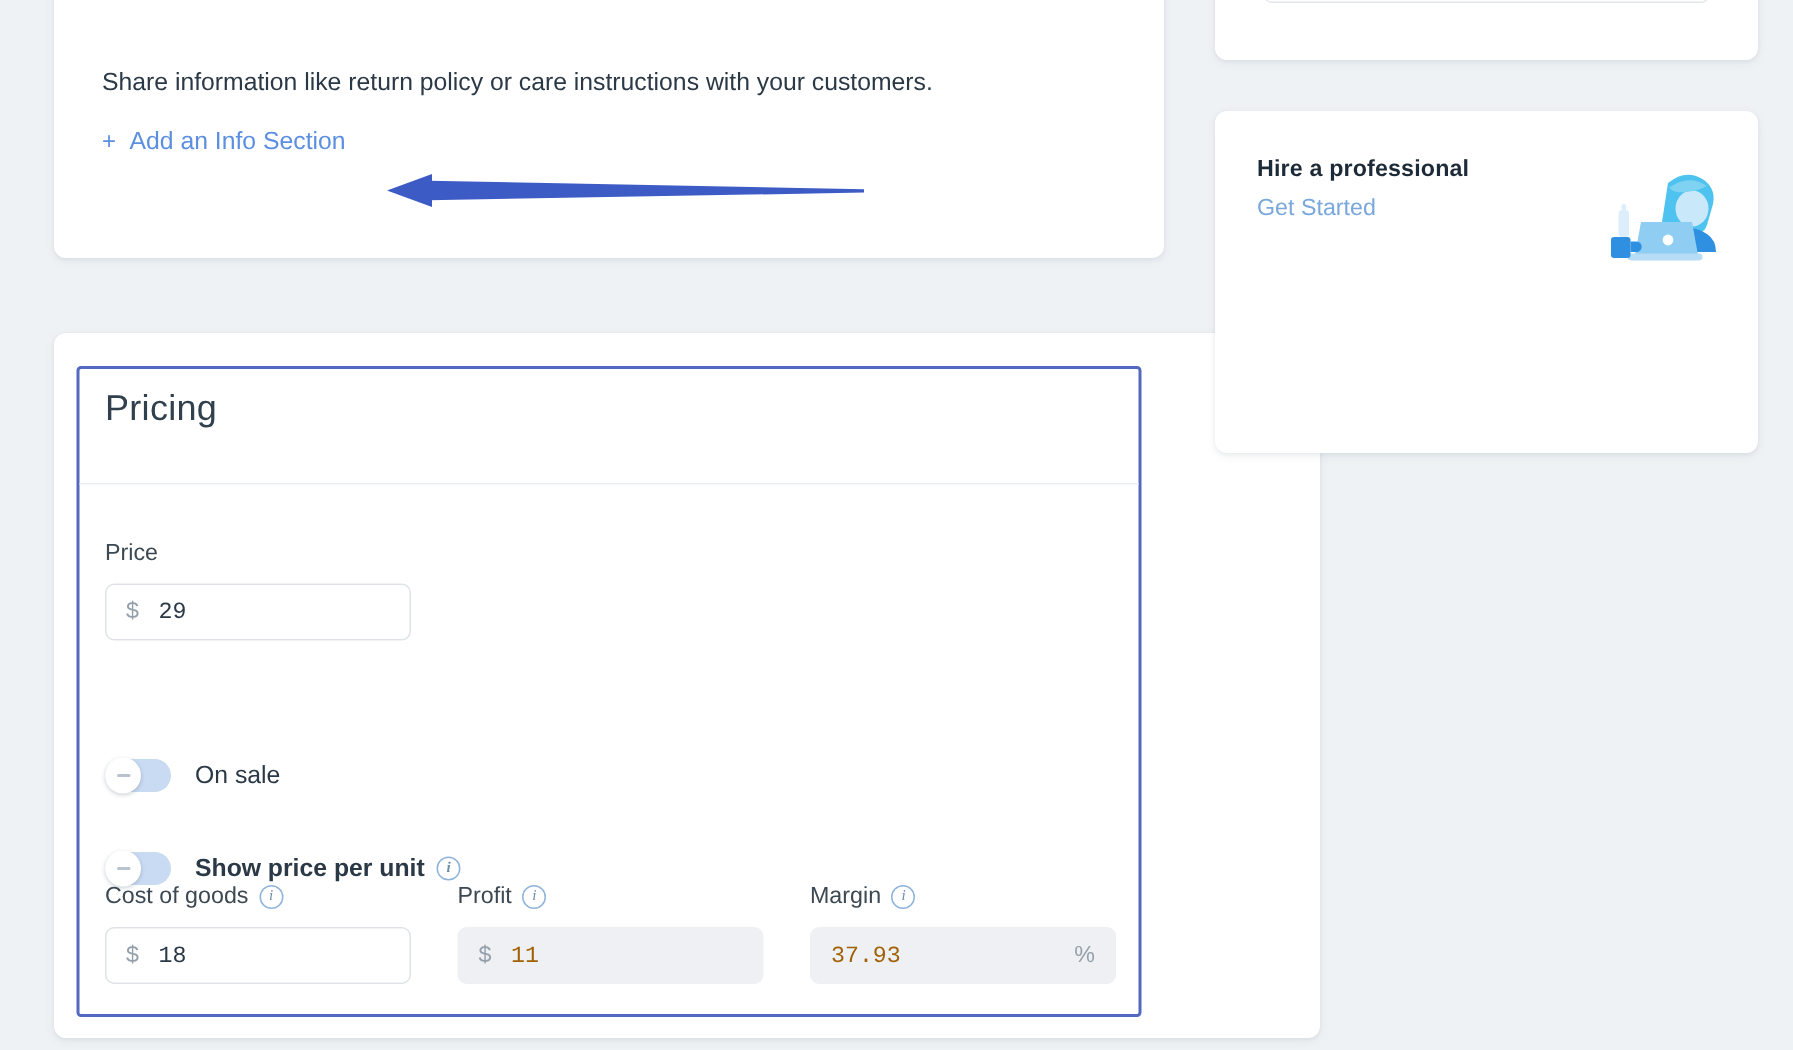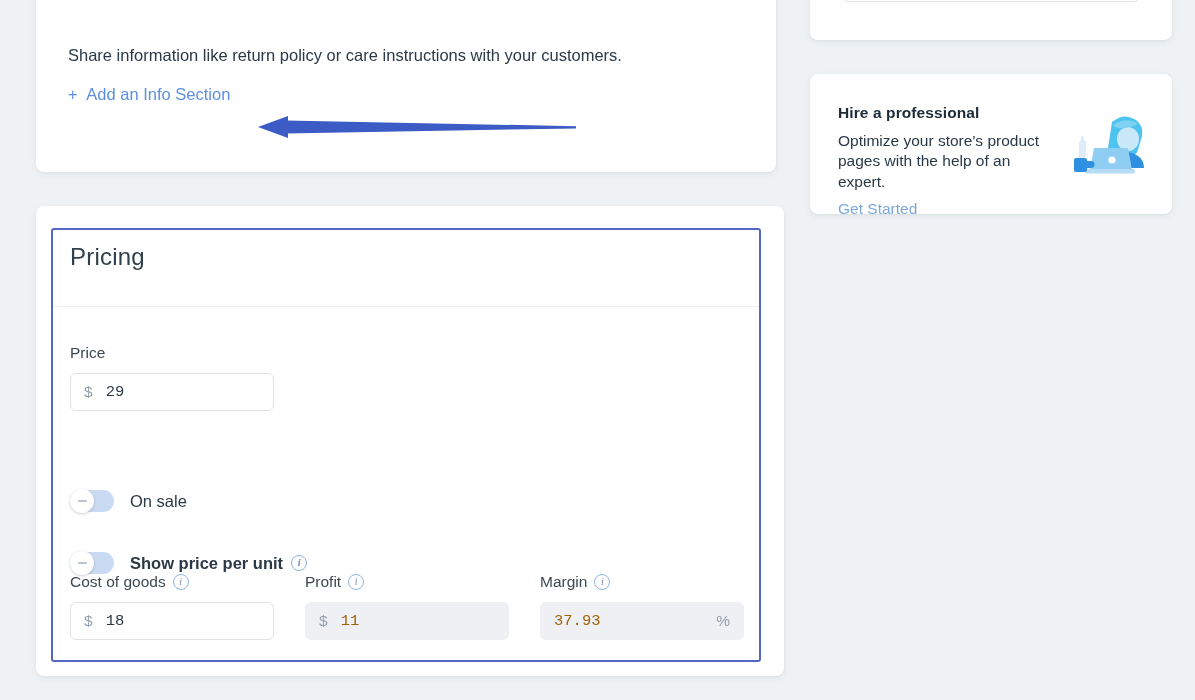--- a/index.html
+++ b/index.html
@@ -66,22 +66,22 @@
     left: 258px;
     top: 112px;
     width: 320px;
     height: 30px;
     pointer-events: none;
   }
 
   
   #card-pricing {
     left: 36px;
-    top: 206px;
-    width: 748px;
+    top: 222px;
+    width: 844px;
     height: 470px;
   }
   .pricing-focus {
     position: absolute;
     left: 15px;
     top: 22px;
     width: 710px;
     height: 434px;
     border: 2px solid #5368c0;
     border-radius: 3px;
@@ -230,21 +230,21 @@
     height: 44px;
     border: 1px solid #e2e6ea;
     border-radius: 6px;
     background: #fff;
   }
 
   #card-hire {
     left: 810px;
     top: 74px;
     width: 362px;
-    height: 140px;
+    height: 228px;
     padding: 30px 28px 0 28px;
   }
   .hire-title {
     font-size: 15.5px;
     font-weight: bold;
     color: #1d2b38;
     letter-spacing: .1px;
   }
   .hire-desc {
     margin-top: 9px;
@@ -359,21 +359,20 @@
       </div>
     </div>
   </div>
 
   <div class="card" id="card-rail-top">
     <div class="rail-stub-input"></div>
   </div>
 
   <div class="card" id="card-hire">
     <div class="hire-title">Hire a professional</div>
-    <div class="hire-desc">Optimize your store's product pages with the help of an expert.</div>
     <span class="hire-link">Get Started</span>
 
     <svg id="hire-illustration" viewBox="0 0 82 74">
 
       <path d="M40 10 q12 -10 24 -2 q8 6 6 16 l-4 14 q-2 6 -8 6 l-14 0 q-8 0 -8 -8 z" fill="#4ec3ef"></path>
 
       <ellipse cx="56" cy="27" rx="11" ry="12" fill="#c9e9fb"></ellipse>
 
       <path d="M41 13 q13 -9 25 -1 q-10 5 -20 4 q-4 -1 -5 -3 z" fill="#7fd2f2"></path>
 

